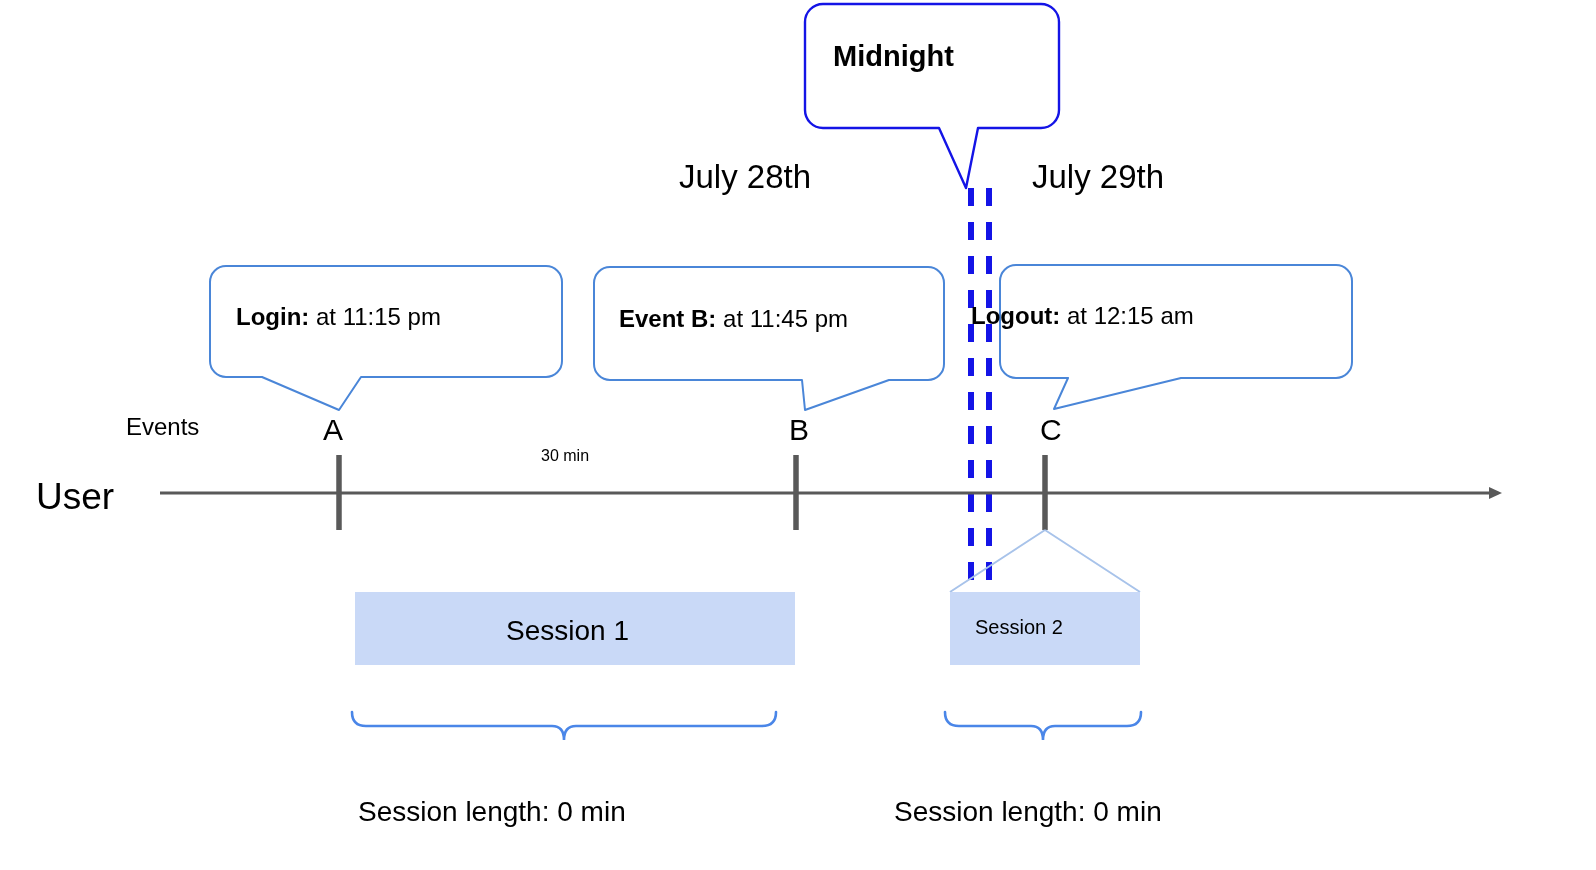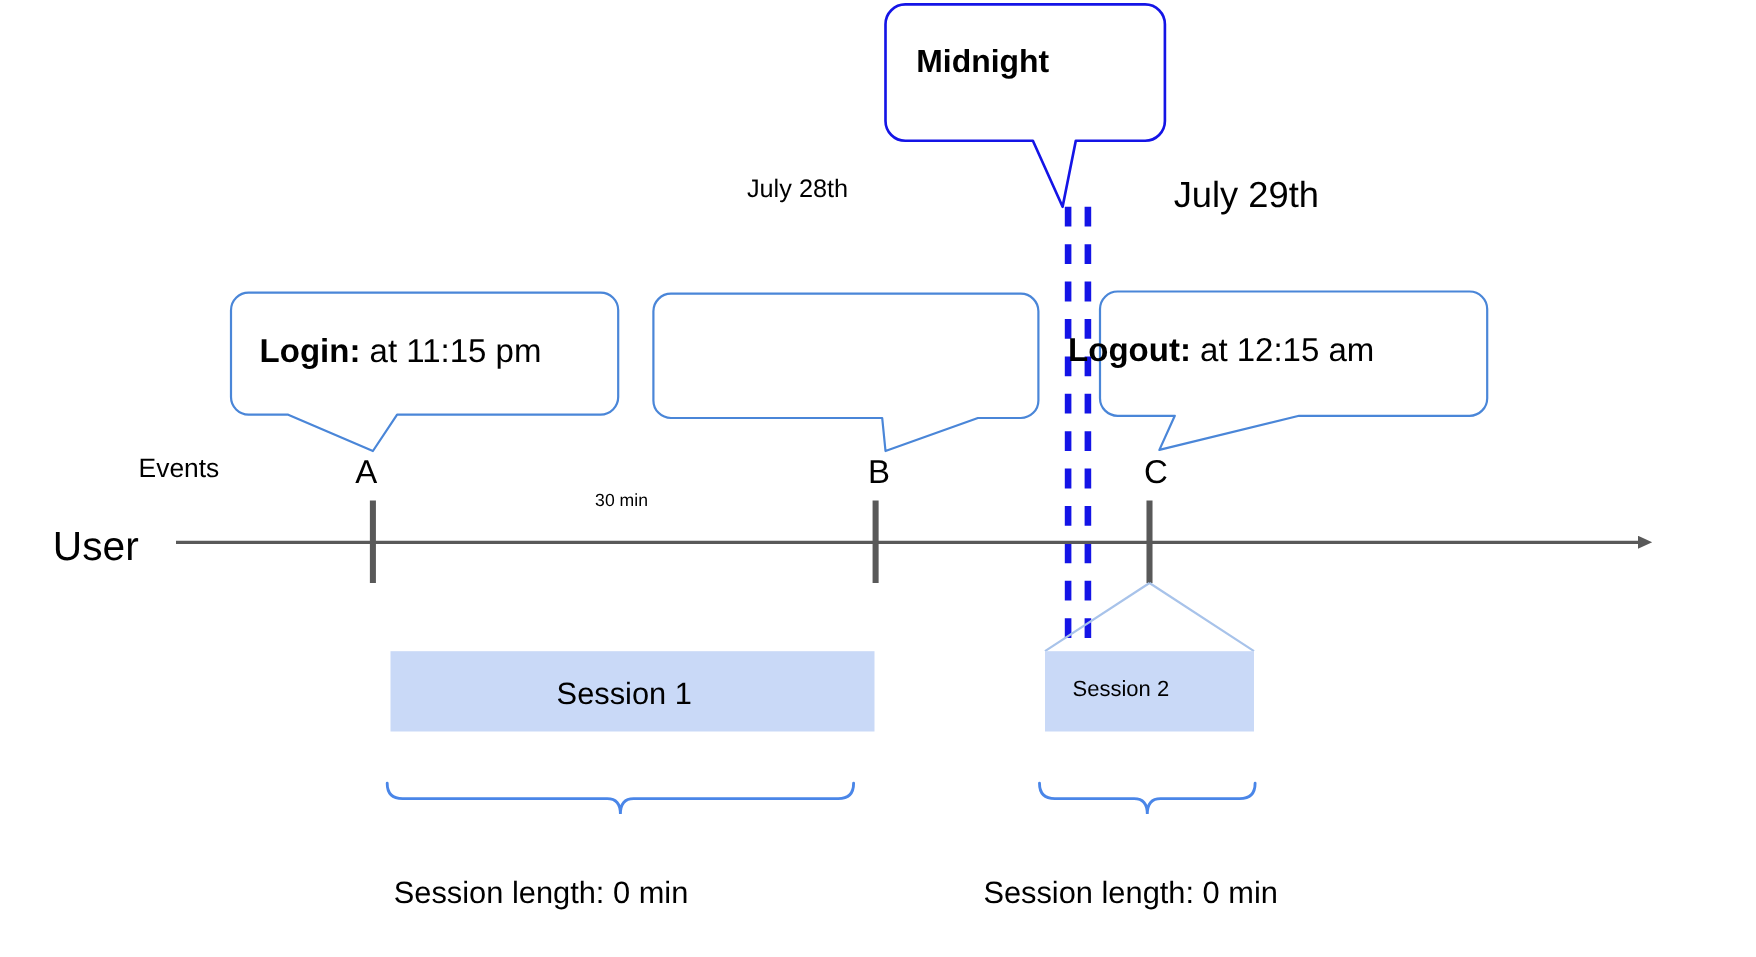--- a/index.html
+++ b/index.html
@@ -3,33 +3,33 @@
 <meta charset="utf-8">
 <style>
   html,body{margin:0;padding:0;background:#ffffff;}
   body{width:1596px;height:870px;overflow:hidden;
        font-family:"Liberation Sans","DejaVu Sans",sans-serif;color:#000;}
   #stage{position:relative;width:1596px;height:870px;}
   #vec{position:absolute;left:0;top:0;width:1596px;height:870px;}
 
   .lbl{position:absolute;white-space:nowrap;line-height:1;}
 
-  .callout-text{position:absolute;white-space:nowrap;line-height:1;font-size:30px;text-align:right;}
+  .callout-text{position:absolute;white-space:nowrap;line-height:1;font-size:24px;text-align:right;}
   .callout-text b{font-weight:bold;}
 
   .t-midnight{font-size:29px;font-weight:bold;left:833px;top:42px;}
-  .t-july28{font-size:23px;left:679px;top:160px;}
-  .t-july29{font-size:33px;left:1032px;top:160px;margin-left:35px;}
+  .t-july28{font-size:33px;left:679px;top:160px;}
+  .t-july29{font-size:33px;left:1032px;top:160px;}
 
   .t-login{left:236px;top:305px;}
   .t-eventb{left:619px;top:307px;}
   .t-logout{left:971px;top:304px;}
 
   .t-events{font-size:24px;left:126px;top:415px;}
-  .t-user{font-size:37px;left:48px;top:478px;}
+  .t-user{font-size:37px;left:36px;top:478px;}
   .t-30min{font-size:16px;left:541px;top:448px;}
 
   .t-A{font-size:30px;left:323px;top:415px;}
   .t-B{font-size:30px;left:789px;top:415px;}
   .t-C{font-size:30px;left:1040px;top:415px;}
 
   .t-sess1{font-size:28px;left:506px;top:617px;}
   .t-sess2{font-size:20px;left:975px;top:617px;}
 
   .t-len1{font-size:28px;left:358px;top:798px;}
@@ -95,20 +95,23 @@
 
   <div class="lbl t-midnight">Midnight</div>
 
   <div class="lbl t-july28">July 28th</div>
   <div class="lbl t-july29">July 29th</div>
 
   <div class="callout-text t-login">
     <b>Login:</b><span> at 11:15 pm</span>
   </div>
 
+  <div class="callout-text t-eventb">
+    <b>Event B:</b><span> at 11:45 pm</span>
+  </div>
 
   <div class="callout-text t-logout">
     <b>Logout:</b><span> at 12:15 am</span>
   </div>
 
   <div class="lbl t-events">Events</div>
   <div class="lbl t-user">User</div>
   <div class="lbl t-30min">30 min</div>
 
   <div class="lbl t-A">A</div>

